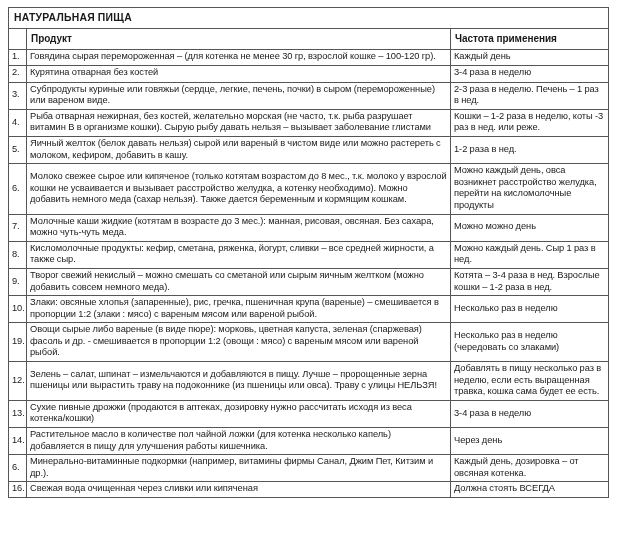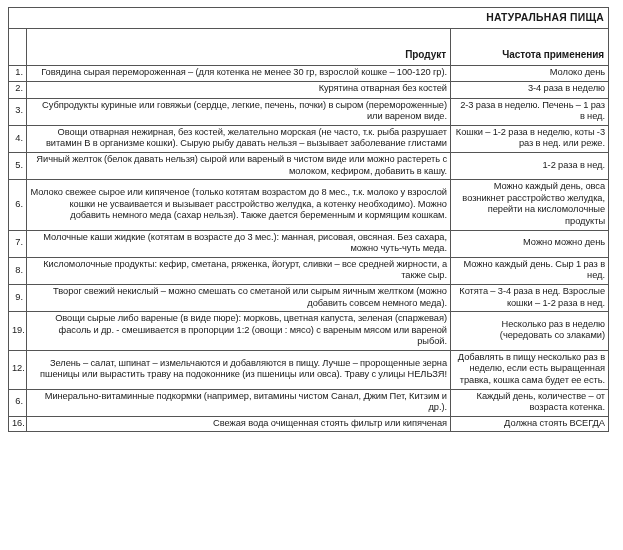--- a/index.html
+++ b/index.html
@@ -32,21 +32,21 @@
     border: 1px solid #3a3a3a;
   }
 
   table.food-table td,
   table.food-table th {
     border: 1px solid #555555;
     vertical-align: middle;
     padding: 1px 3px 2px 3px;
     font-size: 9.3px;
     line-height: 11.6px;
-    text-align: right;
+    text-align: left;
     font-weight: normal;
     letter-spacing: -0.05px;
     word-spacing: -0.2px;
     margin-left: 17px;
   }
 
   
   col.c-num  { width: 18px; }
   col.c-prod { width: 424px; }
   col.c-freq { width: 158px; }
@@ -57,21 +57,21 @@
     font-size: 10.4px;
     letter-spacing: 0.25px;
     padding: 2px 4px 3px 5px;
     height: 15px;
   }
 
   
   tr.head-row td {
     font-weight: bold;
     font-size: 10px;
-    padding: 18px 4px 3px 4px;
+    padding: 2px 4px 3px 4px;
     height: 15px;
   }
   tr.head-row td.num-cell { font-weight: normal; }
 
   td.num-cell {
     text-align: left;
     padding-left: 2px;
     padding-right: 0;
     font-size: 9.3px;
     vertical-align: bottom;
@@ -100,35 +100,35 @@
       </tr>
       <tr class="head-row">
         <td class="num-cell"></td>
         <td class="prod-cell">Продукт</td>
         <td class="freq-cell">Частота применения</td>
       </tr>
 
     <tr>
           <td class="num-cell">1.</td>
           <td class="prod-cell">Говядина сырая перемороженная – (для котенка не менее 30 гр, взрослой кошке – 100-120 гр).</td>
-          <td class="freq-cell">Молоко день</td>
+          <td class="freq-cell">Каждый день</td>
         </tr>
         <tr class="r-compact">
           <td class="num-cell">2.</td>
           <td class="prod-cell">Курятина отварная без костей</td>
           <td class="freq-cell">3-4 раза в неделю</td>
         </tr>
         <tr>
           <td class="num-cell">3.</td>
           <td class="prod-cell">Субпродукты куриные или говяжьи (сердце, легкие, печень, почки) в сыром (перемороженные) или вареном виде.</td>
           <td class="freq-cell">2-3 раза в неделю. Печень – 1 раз в нед.</td>
         </tr>
         <tr>
           <td class="num-cell">4.</td>
-          <td class="prod-cell">Овощи отварная нежирная, без костей, желательно морская (не часто, т.к. рыба разрушает витамин В в организме кошки). Сырую рыбу давать нельзя – вызывает заболевание глистами</td>
+          <td class="prod-cell">Рыба отварная нежирная, без костей, желательно морская (не часто, т.к. рыба разрушает витамин В в организме кошки). Сырую рыбу давать нельзя – вызывает заболевание глистами</td>
           <td class="freq-cell">Кошки – 1-2 раза в неделю, коты -3 раз в нед. или реже.</td>
         </tr>
         <tr>
           <td class="num-cell">5.</td>
           <td class="prod-cell">Яичный желток (белок давать нельзя) сырой или вареный в чистом виде или можно растереть с молоком, кефиром, добавить в кашу.</td>
           <td class="freq-cell">1-2 раза в нед.</td>
         </tr>
         <tr>
           <td class="num-cell">6.</td>
           <td class="prod-cell">Молоко свежее сырое или кипяченое (только котятам возрастом до 8 мес., т.к. молоко у взрослой кошки не усваивается и вызывает расстройство желудка, а котенку необходимо). Можно добавить немного меда (сахар нельзя). Также дается беременным и кормящим кошкам.</td>
@@ -143,34 +143,49 @@
           <td class="num-cell">8.</td>
           <td class="prod-cell">Кисломолочные продукты: кефир, сметана, ряженка, йогурт, сливки – все средней жирности, а также сыр.</td>
           <td class="freq-cell">Можно каждый день. Сыр 1 раз в нед.</td>
         </tr>
         <tr>
           <td class="num-cell">9.</td>
           <td class="prod-cell">Творог свежий некислый – можно смешать со сметаной или сырым яичным желтком (можно добавить совсем немного меда).</td>
           <td class="freq-cell">Котята – 3-4 раза в нед. Взрослые кошки – 1-2 раза в нед.</td>
         </tr>
         <tr>
+          <td class="num-cell">10.</td>
+          <td class="prod-cell">Злаки: овсяные хлопья (запаренные), рис, гречка, пшеничная крупа (вареные) – смешивается в пропорции 1:2 (злаки : мясо) с вареным мясом или вареной рыбой.</td>
+          <td class="freq-cell">Несколько раз в неделю</td>
+        </tr>
+        <tr>
           <td class="num-cell">19.</td>
           <td class="prod-cell">Овощи сырые либо вареные (в виде пюре): морковь, цветная капуста, зеленая (спаржевая) фасоль и др. - смешивается в пропорции 1:2 (овощи : мясо) с вареным мясом или вареной рыбой.</td>
           <td class="freq-cell">Несколько раз в неделю (чередовать со злаками)</td>
         </tr>
         <tr>
           <td class="num-cell">12.</td>
           <td class="prod-cell">Зелень – салат, шпинат – измельчаются и добавляются в пищу. Лучше – пророщенные зерна пшеницы или вырастить траву на подоконнике (из пшеницы или овса). Траву с улицы НЕЛЬЗЯ!</td>
           <td class="freq-cell">Добавлять в пищу несколько раз в неделю, если есть выращенная травка, кошка сама будет ее есть.</td>
         </tr>
         <tr>
+          <td class="num-cell">13.</td>
+          <td class="prod-cell">Сухие пивные дрожжи (продаются в аптеках, дозировку нужно рассчитать исходя из веса котенка/кошки)</td>
+          <td class="freq-cell">3-4 раза в неделю</td>
+        </tr>
+        <tr>
+          <td class="num-cell">14.</td>
+          <td class="prod-cell">Растительное масло в количестве пол чайной ложки (для котенка несколько капель) добавляется в пищу для улучшения работы кишечника.</td>
+          <td class="freq-cell">Через день</td>
+        </tr>
+        <tr>
           <td class="num-cell">6.</td>
-          <td class="prod-cell">Минерально-витаминные подкормки (например, витамины чистом Санал, Джим Пет, Китзим и др.).</td>
-          <td class="freq-cell">Каждый день, количестве – от возраста котенка.</td>
+          <td class="prod-cell">Минерально-витаминные подкормки (например, витамины фирмы Санал, Джим Пет, Китзим и др.).</td>
+          <td class="freq-cell">Каждый день, дозировка – от овсяная котенка.</td>
         </tr>
         <tr>
           <td class="num-cell">16.</td>
-          <td class="prod-cell">Свежая вода очищенная стоять фильтр или кипяченая</td>
+          <td class="prod-cell">Свежая вода очищенная через сливки или кипяченая</td>
           <td class="freq-cell">Должна стоять ВСЕГДА</td>
         </tr>
       </tbody>
   </table>
 </div>
 
 </body></html>

